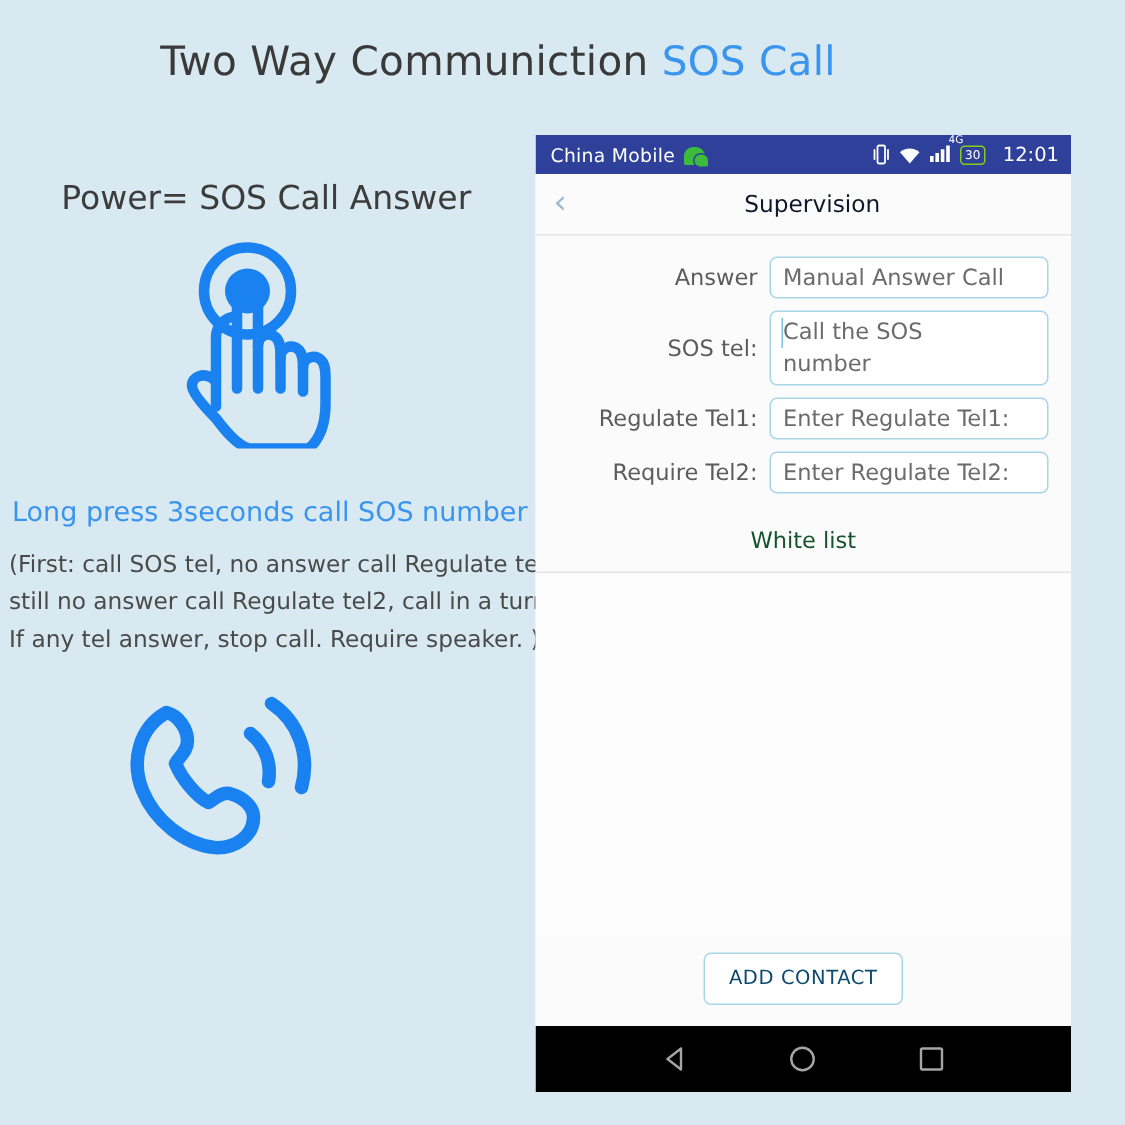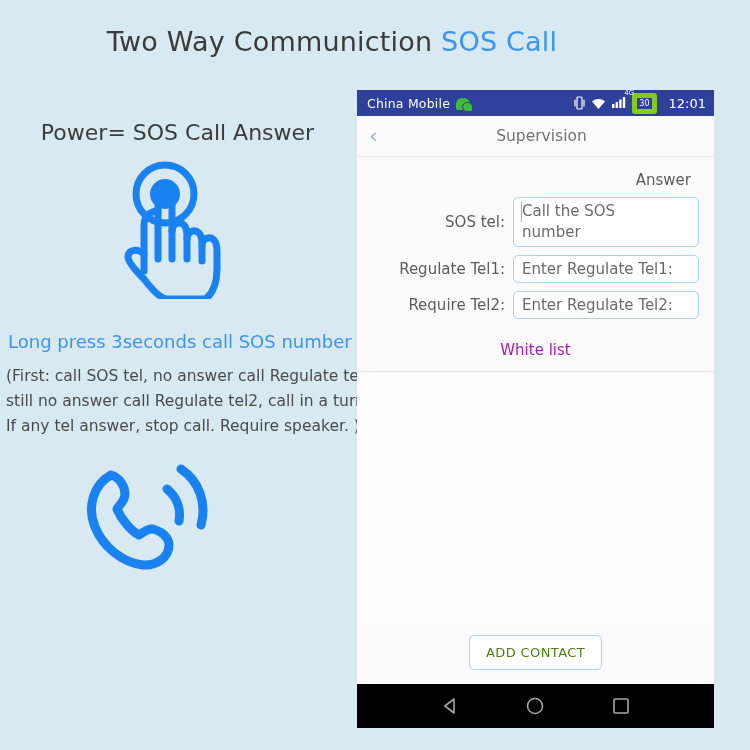--- a/index.html
+++ b/index.html
@@ -136,21 +136,21 @@
     left: 12px;
     font-size: 22px;
     color: #9bb6d0;
     line-height: 1;
     font-family: "DejaVu Sans", sans-serif;
   }
   .appbar-title {
     width: 100%;
     text-align: center;
     font-size: 15.5px;
-    color: #737373;
+    color: #0f172a;
     margin-left: 12px;
   }
 
   .form-area {
     padding: 14px 15px 6px 8px;
     background: #fbfbfb;
     flex: 0 0 auto;
   }
   .form-row {
     display: flex;
@@ -195,21 +195,21 @@
     left: 7px;
     top: 4px;
     width: 1px;
     height: 20px;
     background: #7fc4dd;
   }
 
   .whitelist-head {
     text-align: center;
     font-size: 15px;
-    color: #a21caf;
+    color: #14532d;
     padding: 8px 0 12px 0;
     background: #fbfbfb;
     border-bottom: 1px solid #e4e4e4;
     flex: 0 0 auto;
   }
   .whitelist-body {
     flex: 1 1 auto;
     background: #fcfcfc;
   }
   .btn-bar {
@@ -217,21 +217,21 @@
     background: #fbfbfb;
     display: flex;
     justify-content: center;
     gap: 28px;
     padding: 10px 0 14px 0;
   }
   .btn {
     border: 1px solid #a8d6e8;
     border-radius: 5px;
     background: #ffffff;
-    color: #4d7c0f;
+    color: #0c4a6e;
     font-size: 13px;
     letter-spacing: 0.4px;
     padding: 9px 16px;
     min-width: 86px;
     text-align: right;
   }
   .navbar {
     flex: 0 0 auto;
     height: 44px;
     background: #000000;
@@ -305,36 +305,39 @@
       </svg>
       <span style="position:relative;display:inline-block;">
         <span style="position:absolute;top:-7px;left:12px;font-size:7px;color:#fff;">4G</span>
         <svg width="14" height="12" viewBox="0 0 14 12">
           <rect x="0" y="8" width="2.4" height="4" fill="#fff"></rect>
           <rect x="3.6" y="6" width="2.4" height="6" fill="#fff"></rect>
           <rect x="7.2" y="3.5" width="2.4" height="8.5" fill="#fff"></rect>
           <rect x="10.8" y="1" width="2.4" height="11" fill="#fff"></rect>
         </svg>
       </span>
-      <span style="display:inline-flex;align-items:center;border:5px solid #84cc16;border-radius:3px;padding:0 2px;height:11px;">
+      <span style="display:inline-flex;align-items:center;border:1px solid #84cc16;border-radius:3px;padding:0 2px;height:11px;">
         <span style="font-size:8px;color:#fff;line-height:11px;">30</span>
       </span>
       <span class="sb-time">12:01</span>
     </span>
   </div>
 
   <div class="appbar">
     <span class="back-chevron">‹</span>
     <span class="appbar-title">Supervision</span>
   </div>
 
   <div class="form-area">
 
     <div class="form-row">
       <span class="lbl">Answer</span>
+      <span class="field">
+        <span class="ph">Manual Answer Call</span>
+      </span>
     </div>
 
     <div class="form-row">
       <span class="lbl">SOS tel:</span>
       <span class="field tall">
         <span class="caret"></span>
         <span class="ph">Call the SOS number</span>
       </span>
     </div>
 

